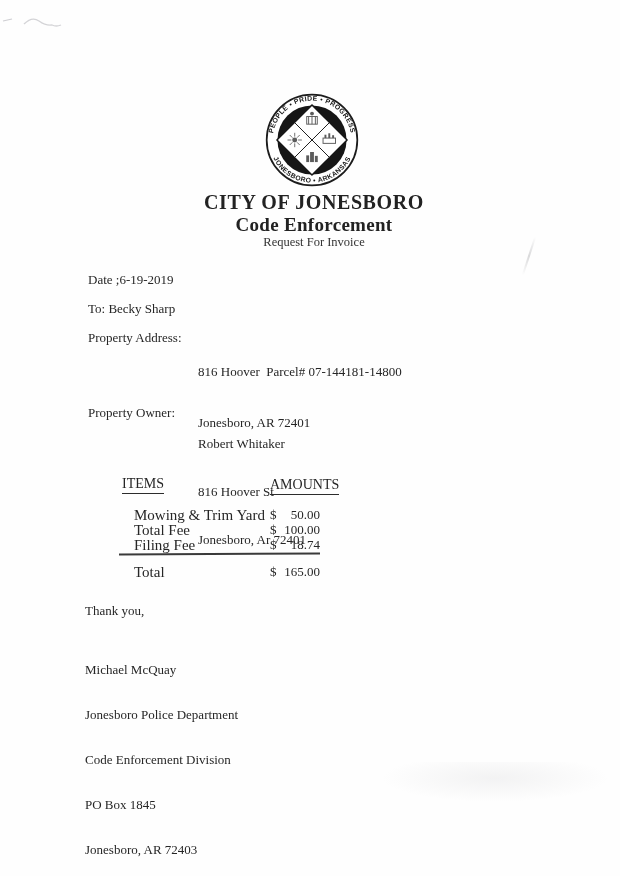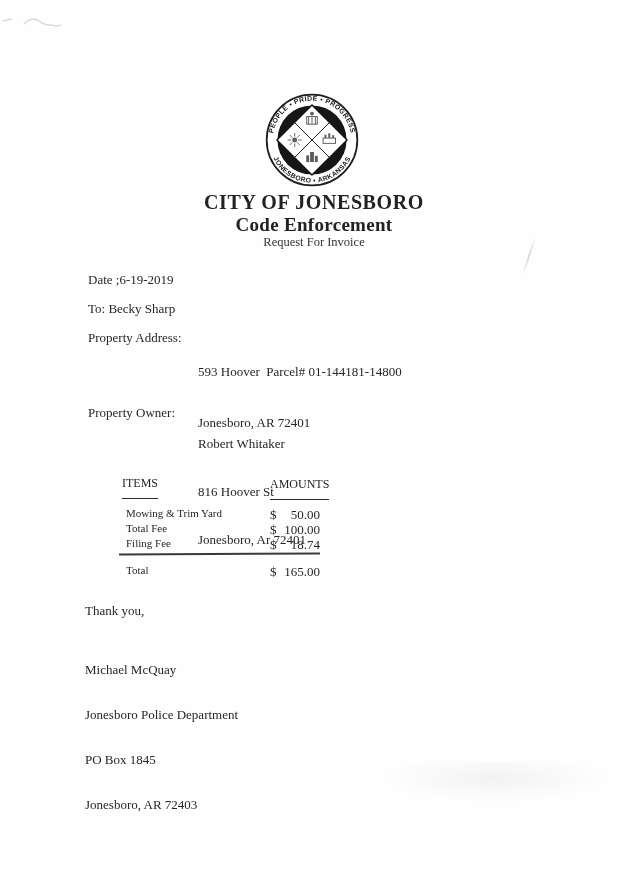--- a/index.html
+++ b/index.html
@@ -27,24 +27,24 @@
   .date-line  { left: 88px; top: 272px; }
   .to-line    { left: 88px; top: 301px; }
   .addr-label { left: 88px; top: 330px; }
   .addr-value { left: 198px; top: 329px; line-height: 17px; }
   .note-line  { left: 85px; top: 376px; }
   .owner-label{ left: 88px; top: 405px; }
   .owner-value{ left: 198px; top: 404px; line-height: 16px; }
 
   
   .inv { left: 122px; top: 476px; width: 210px; height: 112px; }
-  .inv .hdr { position: absolute; font-size: 12px; border-bottom: 1px solid #2c2c2c; padding-bottom: 7px; }
+  .inv .hdr { position: absolute; font-size: 14px; border-bottom: 1px solid #2c2c2c; padding-bottom: 1px; }
   .inv .hdr-items   { left: 0; top: 0; }
   .inv .hdr-amounts { left: 148px; top: 1px; }
-  .inv .item { position: absolute; left: 4px; font-size: 11px; white-space: pre; }
+  .inv .item { position: absolute; left: 12px; font-size: 15px; white-space: pre; }
   .inv .amt  { position: absolute; left: 148px; width: 50px; display: flex;
                justify-content: space-between; font-size: 13px; }
   .row0 { top: 31px; } .row1 { top: 46px; } .row2 { top: 61px; }
   .inv .rule { position: absolute; left: -3px; top: 77px; width: 201px; height: 2px;
                background: #3a3a3a; transform: rotate(-0.25deg); }
   .rowT { top: 88px; }
 
   
   .thanks { left: 85px; top: 603px; }
   .sig    { left: 85px; top: 632px; line-height: 15px; }
@@ -110,21 +110,21 @@
 
   <div class="abs head-center doc-title">CITY OF JONESBORO</div>
   <div class="abs head-center doc-dept">Code Enforcement</div>
   <div class="abs head-center doc-sub">Request For Invoice</div>
 
   <div class="abs line date-line">Date ;6-19-2019</div>
   <div class="abs line to-line">To: Becky Sharp</div>
 
   <div class="abs line addr-label">Property Address:</div>
   <div class="abs line addr-value">
-    <div>593 Hoover  Parcel# 01-144181-14800</div>
+    <div>816 Hoover  Parcel# 07-144181-14800</div>
     <div>Jonesboro, AR 72401</div>
   </div>
 
 
   <div class="abs line owner-label">Property Owner:</div>
   <div class="abs line owner-value">
     <div>Robert Whitaker</div>
     <div>816 Hoover St</div>
     <div>Jonesboro, Ar 72401</div>
   </div>
@@ -157,20 +157,21 @@
     <div class="amt rowT">
       <span>$</span>
       <span>165.00</span>
     </div>
   </div>
 
   <div class="abs line thanks">Thank you,</div>
   <div class="abs line sig">
     <div>Michael McQuay</div>
     <div>Jonesboro Police Department</div>
+    <div>Code Enforcement Division</div>
     <div>PO Box 1845</div>
     <div>Jonesboro, AR 72403</div>
   </div>
 
   <div class="abs crease"></div>
   <div class="abs smudge"></div>
 
 </div>
 
 </body></html>

